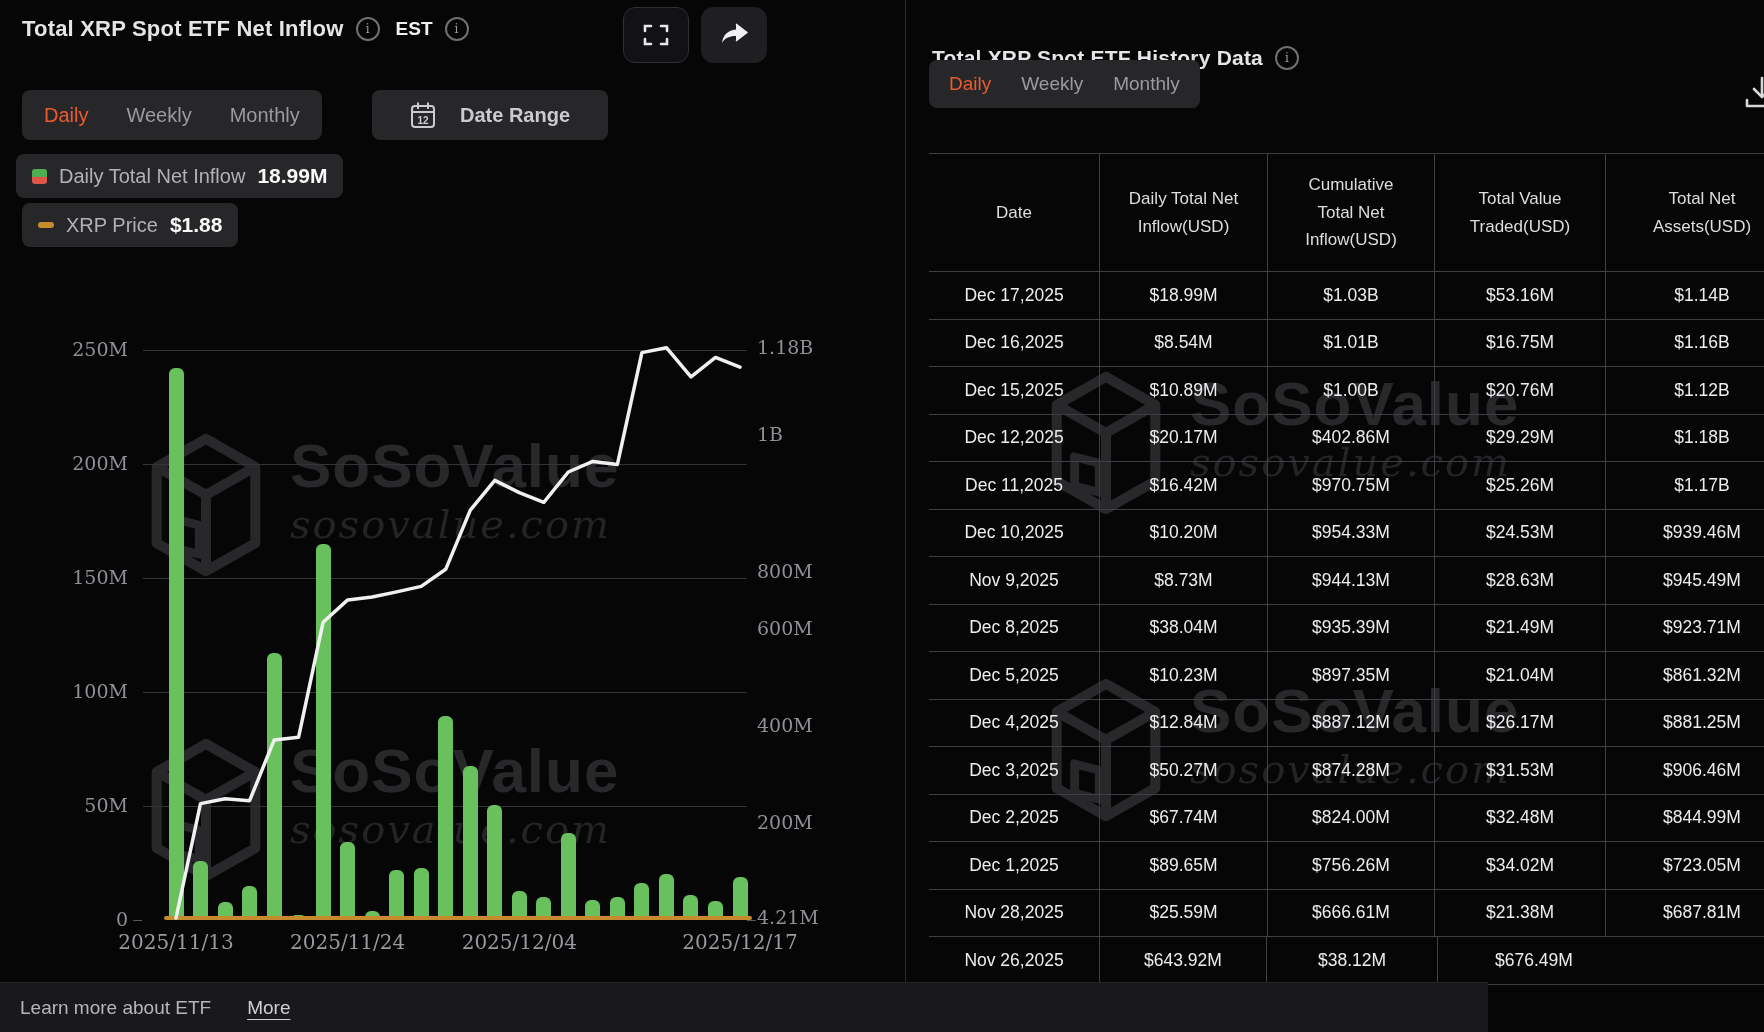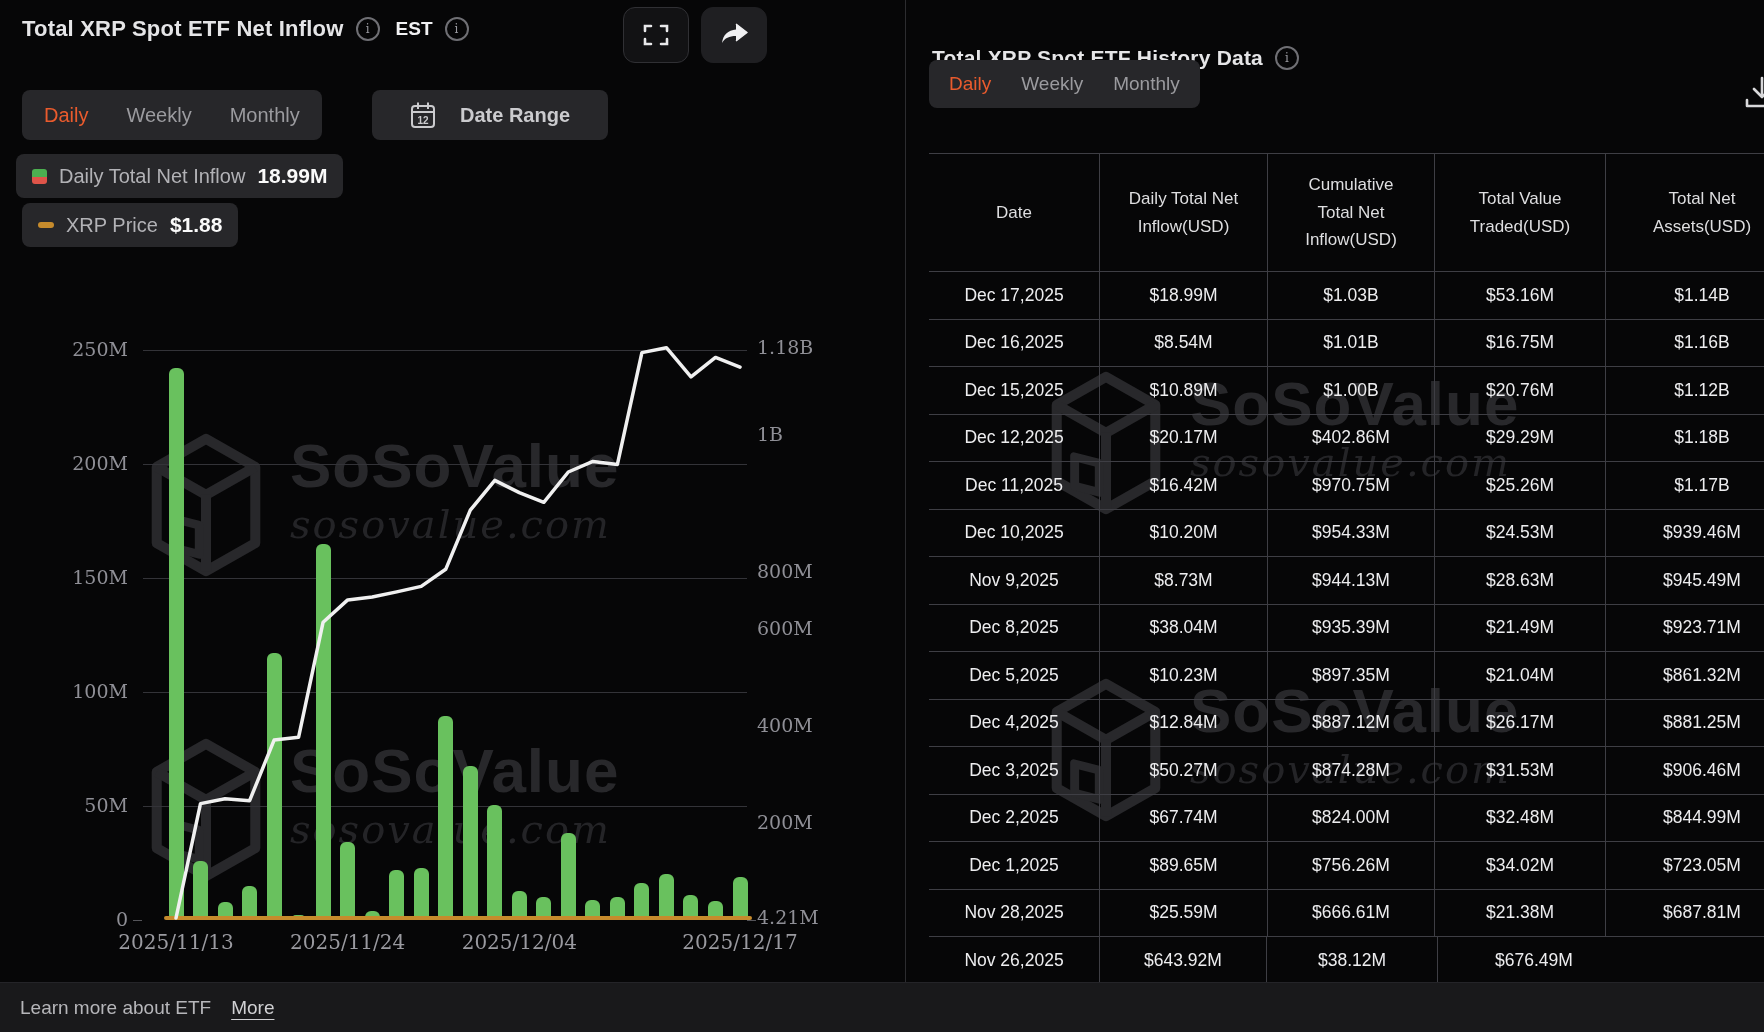--- a/index.html
+++ b/index.html
@@ -68,22 +68,22 @@
   .t-head{display:flex;border-top:1px solid #3e3e44;border-bottom:1px solid #3e3e44;height:117px;}
   .t-head .cell{display:flex;align-items:center;justify-content:center;font-size:17px;color:#dedee0;
                 line-height:1.62;text-align:center;}
   .t-row{display:flex;height:47.5px;border-bottom:1px solid #3e3e44;box-sizing:border-box;}
   .t-row .cell{display:flex;align-items:center;justify-content:center;font-size:17.5px;color:#ededef;}
   .cell{box-sizing:border-box;}
   .cell.vb{border-right:1px solid #3e3e44;}
   .c-green{color:#41c463;}
 
   
-  #footer{position:absolute;left:0;top:982px;width:1764px;height:50px;background:#19191b;
-          border-top:1px solid #242428;display:flex;align-items:center;padding-left:20px;gap:20px;
+  #footer{position:absolute;left:0;top:982px;width:1488px;height:50px;background:#19191b;
+          border-top:1px solid #242428;display:flex;align-items:center;padding-left:20px;gap:36px;
           z-index:6;box-sizing:border-box;}
   #footer .txt{font-size:19px;color:#b6b6ba;}
   #footer .more{font-size:19px;color:#d0d0d3;text-decoration:underline;text-underline-offset:5px;cursor:pointer;}
 
   svg{display:block;}
 </style>
 </head>
 <body>
 
 <div class="screen">

